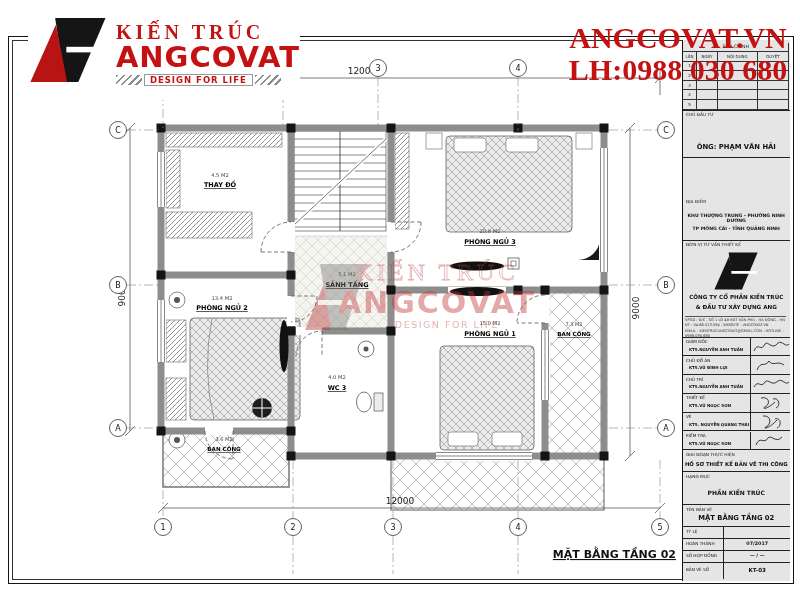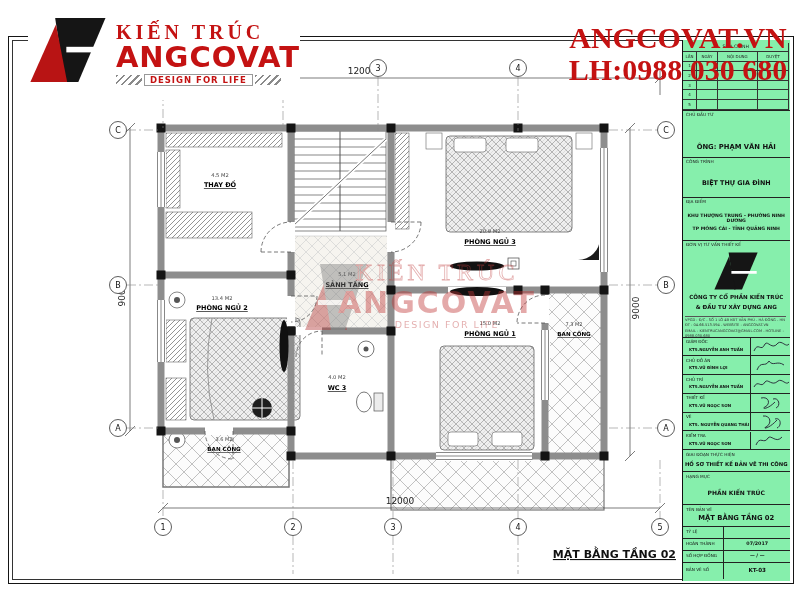--- a/index.html
+++ b/index.html
@@ -14,21 +14,21 @@
   .logo-text{margin-left:8px;display:flex;flex-direction:column;justify-content:center;}
   .logo-top{font-family:"Liberation Serif",serif;font-weight:bold;color:#c41212;font-size:20px;letter-spacing:4px;line-height:1;}
   .logo-main{font-weight:bold;color:#c41212;font-size:29px;letter-spacing:1px;line-height:1.05;}
   .tagline-row{display:flex;align-items:center;margin-top:2px;}
   .hatchbar{width:26px;height:10px;background:repeating-linear-gradient(135deg,#8a8a8a 0 2px,transparent 2px 5px);}
   .tagline{border:1px solid #999;color:#c41212;font-size:8.5px;font-weight:bold;letter-spacing:1px;padding:0 5px;margin:0 2px;background:#fff;}
   
   .contact{left:556px;top:22px;width:244px;z-index:50;text-align:center;color:#c41212;
            font-family:"Liberation Serif",serif;font-weight:bold;font-size:30px;line-height:1.08;pointer-events:none;}
   
-  .tblock{left:682px;top:39.5px;width:107.5px;height:541px;border-left:1.4px solid #111;box-sizing:border-box;background:#86efac;font-size:4.5px;}
+  .tblock{left:682px;top:39.5px;width:107.5px;height:541px;border-left:1.4px solid #111;box-sizing:border-box;background:#e5e5e5;font-size:4.5px;}
   .tb{position:absolute;left:0;width:100%;box-sizing:border-box;border-bottom:1px solid #222;}
   .lbl{position:absolute;left:3px;top:1.5px;font-size:4.3px;color:#222;}
   .ctr{position:absolute;left:0;width:100%;text-align:center;font-weight:bold;color:#111;}
   .rev{display:grid;grid-template-columns:13% 20% 37% 30%;}
   .rev div{border-right:1px solid #333;border-bottom:1px solid #333;display:flex;align-items:center;justify-content:center;font-size:4px;color:#222;}
   .rev .span4{grid-column:1/-1;font-size:4.6px;}
   .sigrow{position:absolute;left:0;width:100%;height:18.8px;border-bottom:1px solid #222;box-sizing:border-box;}
   .sigrole{position:absolute;left:3px;top:1.5px;font-size:4.2px;}
   .signame{position:absolute;left:6px;top:9px;font-size:4px;font-weight:bold;}
   .sigbox{position:absolute;right:0;top:0;width:40px;height:100%;border-left:1px solid #222;box-sizing:border-box;}
@@ -326,24 +326,20 @@
       <div></div>
       <div></div>
       <div></div>
   </div>
 
   <div class="tb" style="top:71px;height:47px;">
     <span class="lbl">CHỦ ĐẦU TƯ</span>
     <div class="ctr" style="top:32px;font-size:6.8px;">ÔNG: PHẠM VĂN HẢI</div>
   </div>
 
-  <div class="tb" style="top:118px;height:40px;">
-    <span class="lbl">CÔNG TRÌNH</span>
-    <div class="ctr" style="top:21px;font-size:6.4px;">BIỆT THỰ GIA ĐÌNH</div>
-  </div>
 
   <div class="tb" style="top:158px;height:43px;">
     <span class="lbl">ĐỊA ĐIỂM</span>
     <div class="ctr" style="top:15px;font-size:4.6px;">KHU THƯỢNG TRUNG - PHƯỜNG NINH DƯƠNG</div>
     <div class="ctr" style="top:28px;font-size:4.6px;">TP MÓNG CÁI - TỈNH QUẢNG NINH</div>
   </div>
 
   <div class="tb" style="top:201px;height:97px;">
     <span class="lbl">ĐƠN VỊ TƯ VẤN THIẾT KẾ</span>
     <svg style="position:absolute;left:30px;top:9px;" width="46" height="42" viewBox="0 0 100 88">

